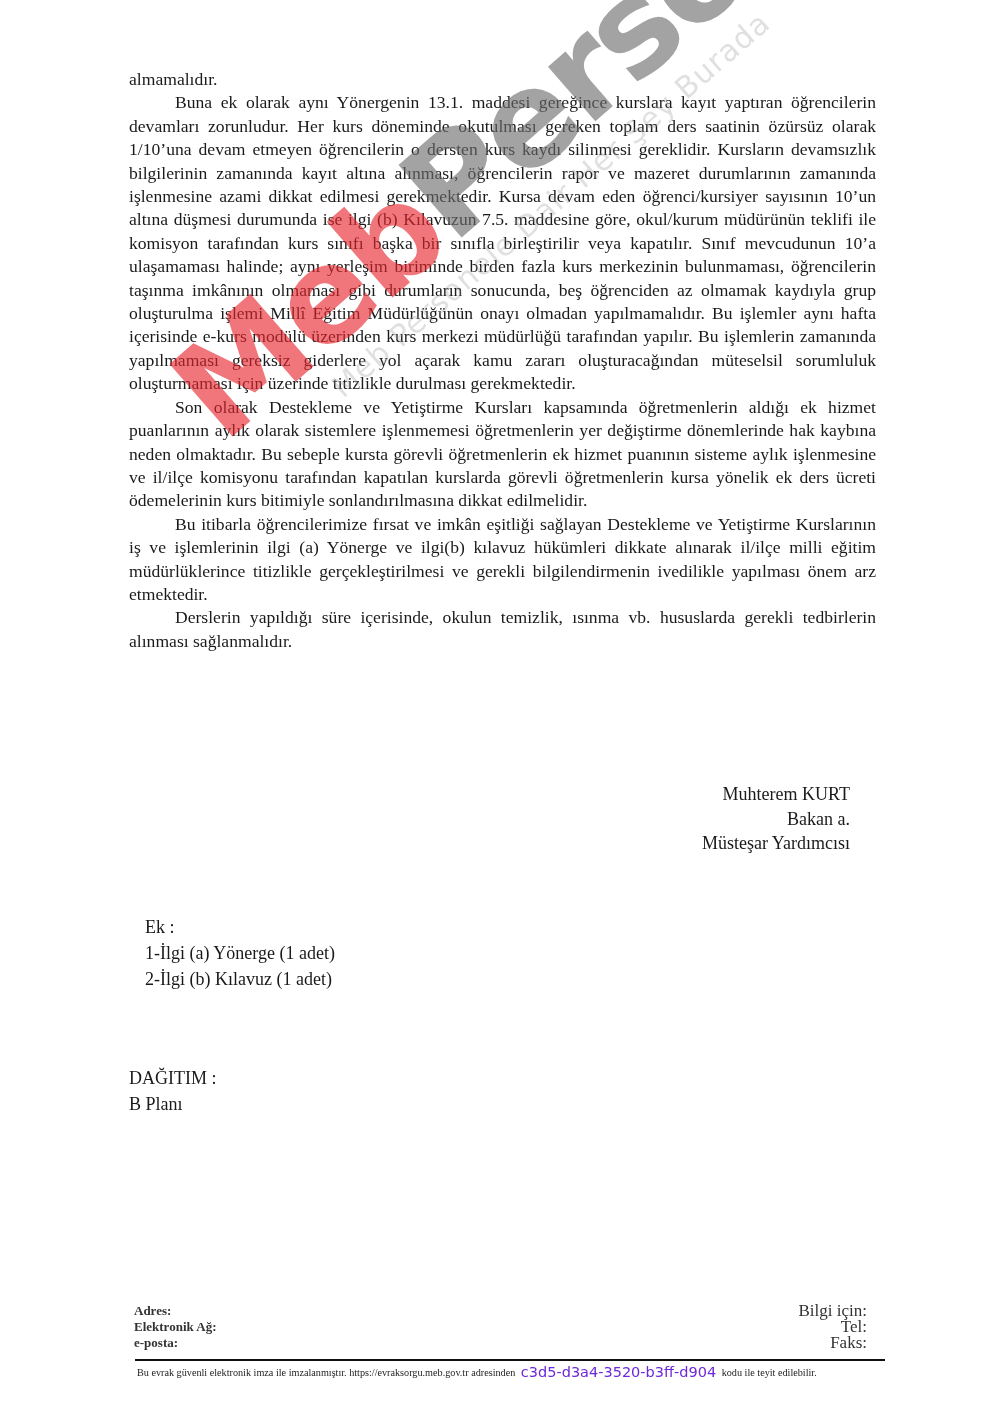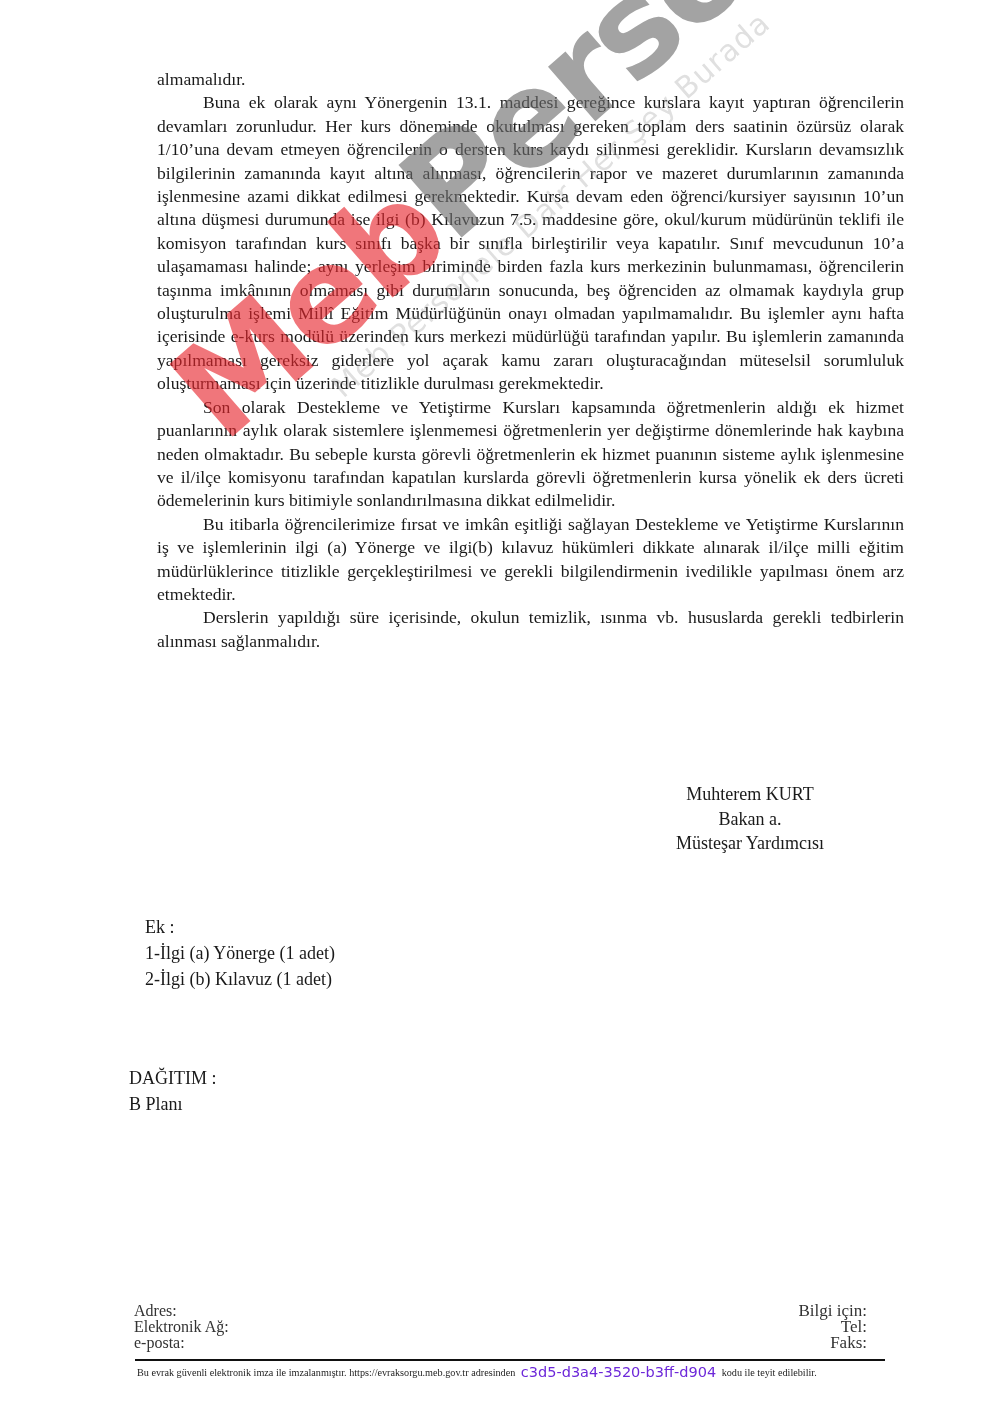--- a/index.html
+++ b/index.html
@@ -1,26 +1,26 @@
 <!DOCTYPE html>
 <html><head>
 <meta charset="utf-8">
 <style>
   html, body { margin: 0; padding: 0; background: #ffffff; }
   body { width: 1000px; height: 1414px; position: relative; overflow: hidden; font-family: "Liberation Serif", serif; color: #1a1a1a; }
   .page { position: absolute; left: 0; top: 0; width: 1000px; height: 1414px; }
-  .body-text { position: absolute; left: 129px; top: 68px; width: 747px; font-size: 17.6px; line-height: 23.4px; text-align: justify; margin-left: 28px; }
+  .body-text { position: absolute; left: 129px; top: 68px; width: 747px; font-size: 17.6px; line-height: 23.4px; text-align: justify; }
   .body-text p { margin: 0; }
   .body-text p.indent { text-indent: 46px; }
   .body-text p.closing { text-indent: 34px; margin-top: 2px; }
-  .signature { position: absolute; left: 650px; top: 782px; width: 200px; text-align: center; font-size: 18px; line-height: 24.5px; }
+  .signature { position: absolute; left: 650px; top: 782px; width: 200px; text-align: right; font-size: 18px; line-height: 24.5px; }
   .signature div { white-space: nowrap; }
   .attachments { position: absolute; left: 145px; top: 914px; font-size: 18px; line-height: 26px; }
   .distribution { position: absolute; left: 129px; top: 1045px; font-size: 18px; line-height: 26px; margin-top: 20px; }
-  .contact-left { position: absolute; left: 134px; top: 1303px; font-size: 16px; line-height: 16px; color: #333; }
+  .contact-left { position: absolute; left: 134px; top: 1303px; font-size: 13px; line-height: 16px; color: #333; font-weight: bold; }
   .contact-right { position: absolute; right: 133px; top: 1303px; font-size: 17px; line-height: 16px; color: #333; text-align: right; }
   .footer-rule { position: absolute; left: 135px; top: 1359px; width: 750px; height: 2px; background: #111; }
   .footer-note { position: absolute; left: 137px; top: 1364px; width: 750px; font-size: 10.2px; white-space: nowrap; color: #222; }
   .footer-note .code { font-family: "DejaVu Sans", sans-serif; font-size: 14.5px; color: #6d28d9; vertical-align: -1px; margin: 0 3px; }
   .watermark { position: absolute; left: 150px; top: 360px; transform: rotate(-41deg); transform-origin: 0 0; pointer-events: none; white-space: nowrap; opacity: 0.62; }
   .wm-main { font-family: "DejaVu Sans", sans-serif; font-weight: bold; font-size: 132px; letter-spacing: -4px; line-height: 1; }
   .wm-meb { color: #e8242b; }
   .wm-personel { color: #6b6b6b; }
   .wm-sub { font-family: "DejaVu Sans", sans-serif; font-size: 30px; color: #9a9a9a; opacity: 0.5; margin-left: 120px; margin-top: -4px; letter-spacing: 1px; }
 </style>

